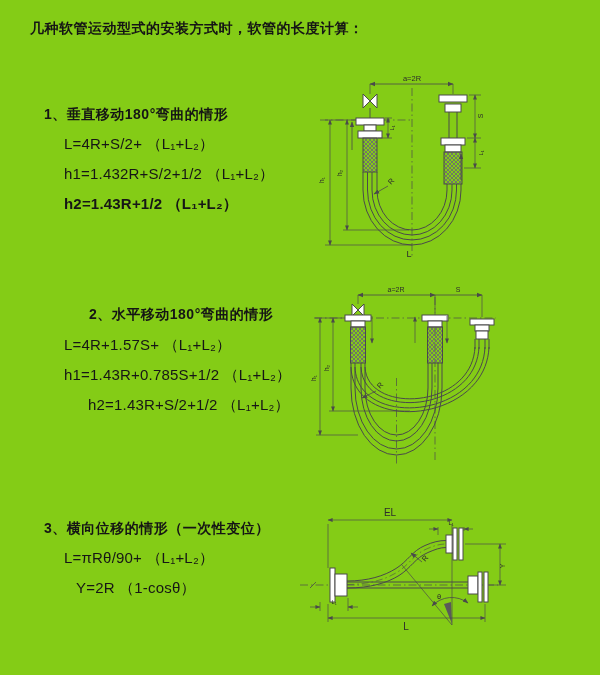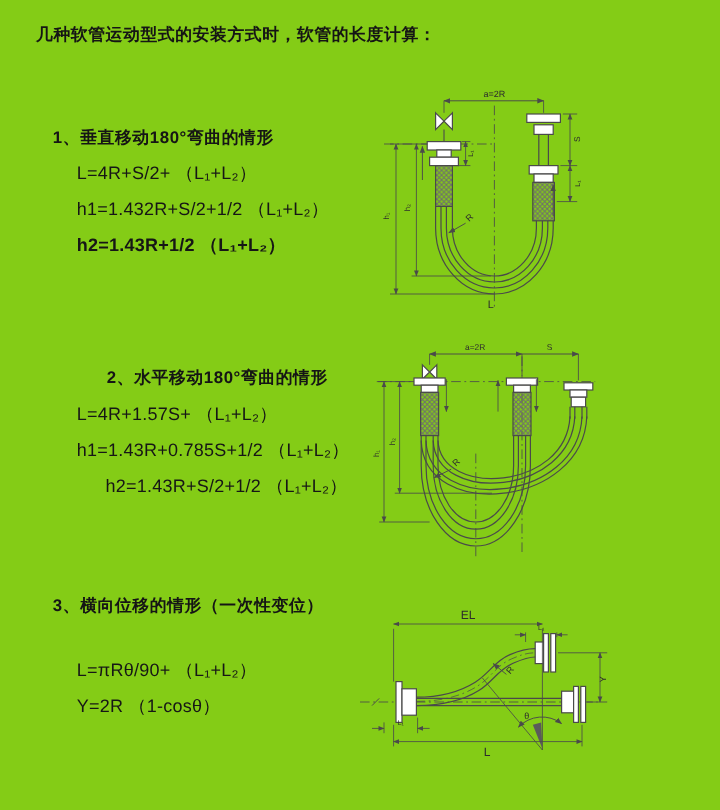--- a/index.html
+++ b/index.html
@@ -26,23 +26,23 @@
   <div class="heading" style="left:44px;top:106px;">1、垂直移动180°弯曲的情形</div>
   <div class="formula" style="left:64px;top:135px;">L=4R+S/2+ （L₁+L₂）</div>
   <div class="formula" style="left:64px;top:165px;">h1=1.432R+S/2+1/2 （L₁+L₂）</div>
   <div class="formula" style="left:64px;top:195px;font-weight:bold;">h2=1.43R+1/2 （L₁+L₂）</div>
 
   <div class="heading" style="left:44px;top:306px;margin-left:45px;">2、水平移动180°弯曲的情形</div>
   <div class="formula" style="left:64px;top:336px;">L=4R+1.57S+ （L₁+L₂）</div>
   <div class="formula" style="left:64px;top:366px;">h1=1.43R+0.785S+1/2 （L₁+L₂）</div>
   <div class="formula" style="left:64px;top:396px;margin-left:24px;">h2=1.43R+S/2+1/2 （L₁+L₂）</div>
 
-  <div class="heading" style="left:44px;top:496px;">3、横向位移的情形（一次性变位）</div>
+  <div class="heading" style="left:44px;top:520px;">3、横向位移的情形（一次性变位）</div>
   <div class="formula" style="left:64px;top:549px;">L=πRθ/90+ （L₁+L₂）</div>
-  <div class="formula" style="left:64px;top:579px;">Y=2R （1-cosθ）</div>
+  <div class="formula" style="left:76px;top:579px;">Y=2R （1-cosθ）</div>
 
   <div class="diagram" style="left:312px;top:70px;">
   <svg width="278" height="195" viewBox="0 0 278 195">
     <defs>
       <marker id="d1a" viewBox="0 0 8 8" refX="7" refY="4" markerWidth="7.5" markerHeight="7.5" orient="auto-start-reverse">
         <path d="M0,1 L7.6,4 L0,7 z" fill="#4a4a4a"></path>
       </marker>
       <pattern id="d1h" width="4" height="4" patternUnits="userSpaceOnUse">
         <path d="M0,4 L4,0 M0,0 L4,4" stroke="#6e6e6e" stroke-width="0.9"></path>
       </pattern>

